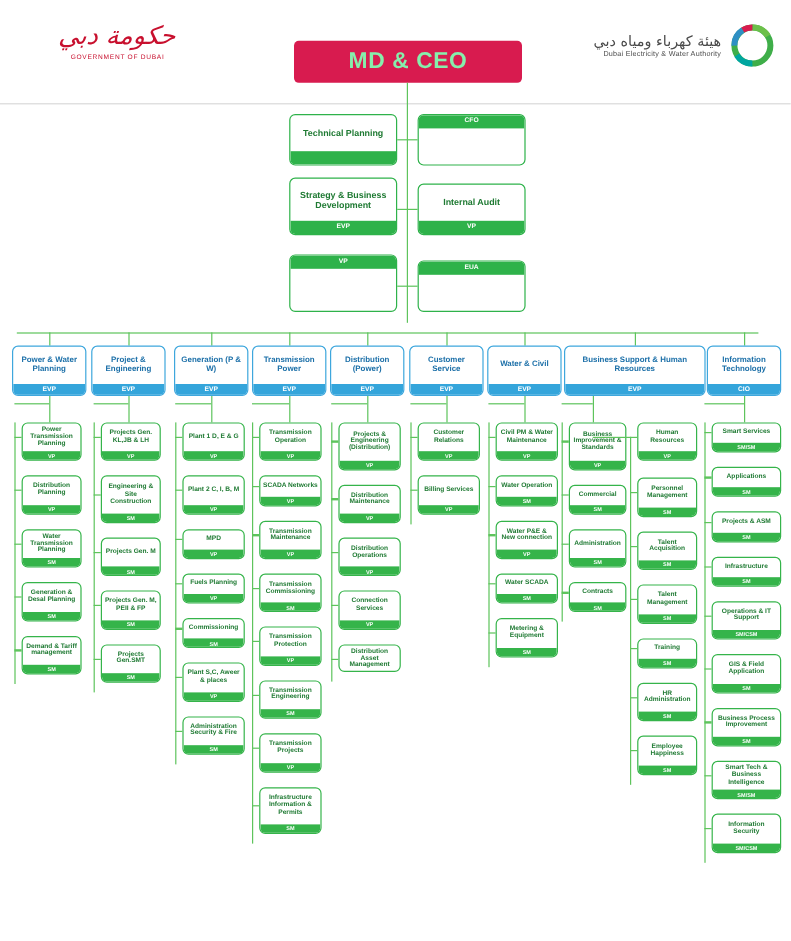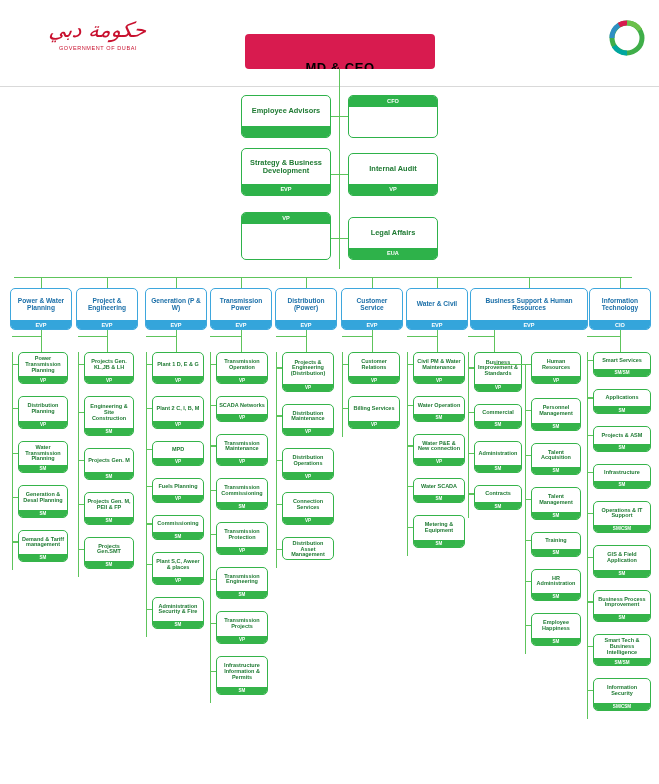--- a/index.html
+++ b/index.html
@@ -29,21 +29,21 @@
     display:flex;align-items:center;justify-content:center;text-align:center;
     box-sizing:border-box;padding:1px 2px;line-height:1.04;
   }
   .node .rol{
     display:flex;align-items:center;justify-content:center;text-align:center;
     box-sizing:border-box;line-height:1;
   }
 
   
   .ceo{left:245px;top:34px;width:190px;height:35px;background:#d81b4f;border-radius:4px;}
-  .ceo .ttl{height:35px;color:#000000;font-size:13px;font-weight:bold;letter-spacing:.5px;margin-top:16px;}
+  .ceo .ttl{height:35px;color:#86efac;font-size:19px;font-weight:bold;letter-spacing:.5px;}
 
   
   .g2{border:1.4px solid #2eb24a;background:#fff;}
   .g2 .ttl{color:#1f7a33;font-size:7.4px;font-weight:bold;}
   .g2 .rol{background:#2eb24a;color:#fff;font-size:5.6px;font-weight:bold;height:11px;}
 
   
   .b1{border:1.4px solid #3ea7dd;background:#fff;}
   .b1 .ttl{color:#1b6fa8;font-size:6.6px;font-weight:bold;}
   .b1 .rol{background:#34a5db;color:#fff;font-size:5.6px;font-weight:bold;height:11px;}
@@ -60,41 +60,45 @@
 </style>
 </head>
 <body>
 
 <div class="header">
   <div class="gov-logo">
     <div class="gov-script">حكومة دبي</div>
     <div class="gov-sub">GOVERNMENT OF DUBAI</div>
   </div>
   <div class="dewa-logo">
+    <div class="dewa-txt">
+      <div class="dewa-ar">هيئة كهرباء ومياه دبي</div>
+      <div class="dewa-en">Dubai Electricity &amp; Water Authority</div>
+    </div>
     <div class="dewa-mark">
       <svg width="40" height="44" viewBox="0 0 40 44">
         <circle cx="20" cy="22" r="15" fill="none" stroke="#3fae49" stroke-width="5"></circle>
         <path d="M20 7 A15 15 0 0 1 33 14" fill="none" stroke="#6cc04a" stroke-width="5"></path>
         <path d="M7 30 A15 15 0 0 0 20 37" fill="none" stroke="#00a6a0" stroke-width="5"></path>
         <path d="M5 22 A15 15 0 0 1 12 9" fill="none" stroke="#2e8fc4" stroke-width="5"></path>
         <path d="M12 9 A15 15 0 0 1 20 7" fill="none" stroke="#d81b4f" stroke-width="5"></path>
       </svg>
     </div>
   </div>
 </div>
 <div class="rule"></div>
 
 <div class="node ceo">
   <div class="ttl">MD &amp; CEO</div>
 </div>
 
 <div class="ln lnv" style="left:339px;top:69px;height:200px;"></div>
 
 <div class="node g2" style="left:241px;top:95px;width:90px;height:43px;">
-  <div class="ttl" style="height:30px;">Employee Advisors</div>
+  <div class="ttl" style="height:30px;">Technical Planning</div>
   <div class="rol"></div>
 </div>
 <div class="node g2" style="left:348px;top:95px;width:90px;height:43px;">
   <div class="rol">CFO</div>
 </div>
 <div class="ln lnh" style="left:331px;top:116px;width:17px;"></div>
 
 <div class="node g2" style="left:241px;top:148px;width:90px;height:48px;">
   <div class="ttl" style="height:35px;">Strategy &amp; Business Development</div>
   <div class="rol">EVP</div>
@@ -102,21 +106,20 @@
 <div class="node g2" style="left:348px;top:153px;width:90px;height:43px;">
   <div class="ttl" style="height:30px;">Internal Audit</div>
   <div class="rol">VP</div>
 </div>
 <div class="ln lnh" style="left:331px;top:174px;width:17px;"></div>
 
 <div class="node g2" style="left:241px;top:212px;width:90px;height:48px;">
   <div class="rol">VP</div>
 </div>
 <div class="node g2" style="left:348px;top:217px;width:90px;height:43px;">
-  <div class="ttl" style="height:30px;">Legal Affairs</div>
   <div class="rol">EUA</div>
 </div>
 <div class="ln lnh" style="left:331px;top:238px;width:17px;"></div>
 
 <div class="ln lnh" style="left:14px;top:277px;width:618px;"></div>
 
 <div id="divisions-layer">
     <div class="ln lnv" style="left:41px;top:277px;height:11px;"></div>
     <div class="node b1" style="left:10px;top:288px;width:62px;height:42px;">
       <div class="ttl" style="height: 31px;">Power &amp; Water Planning</div>

